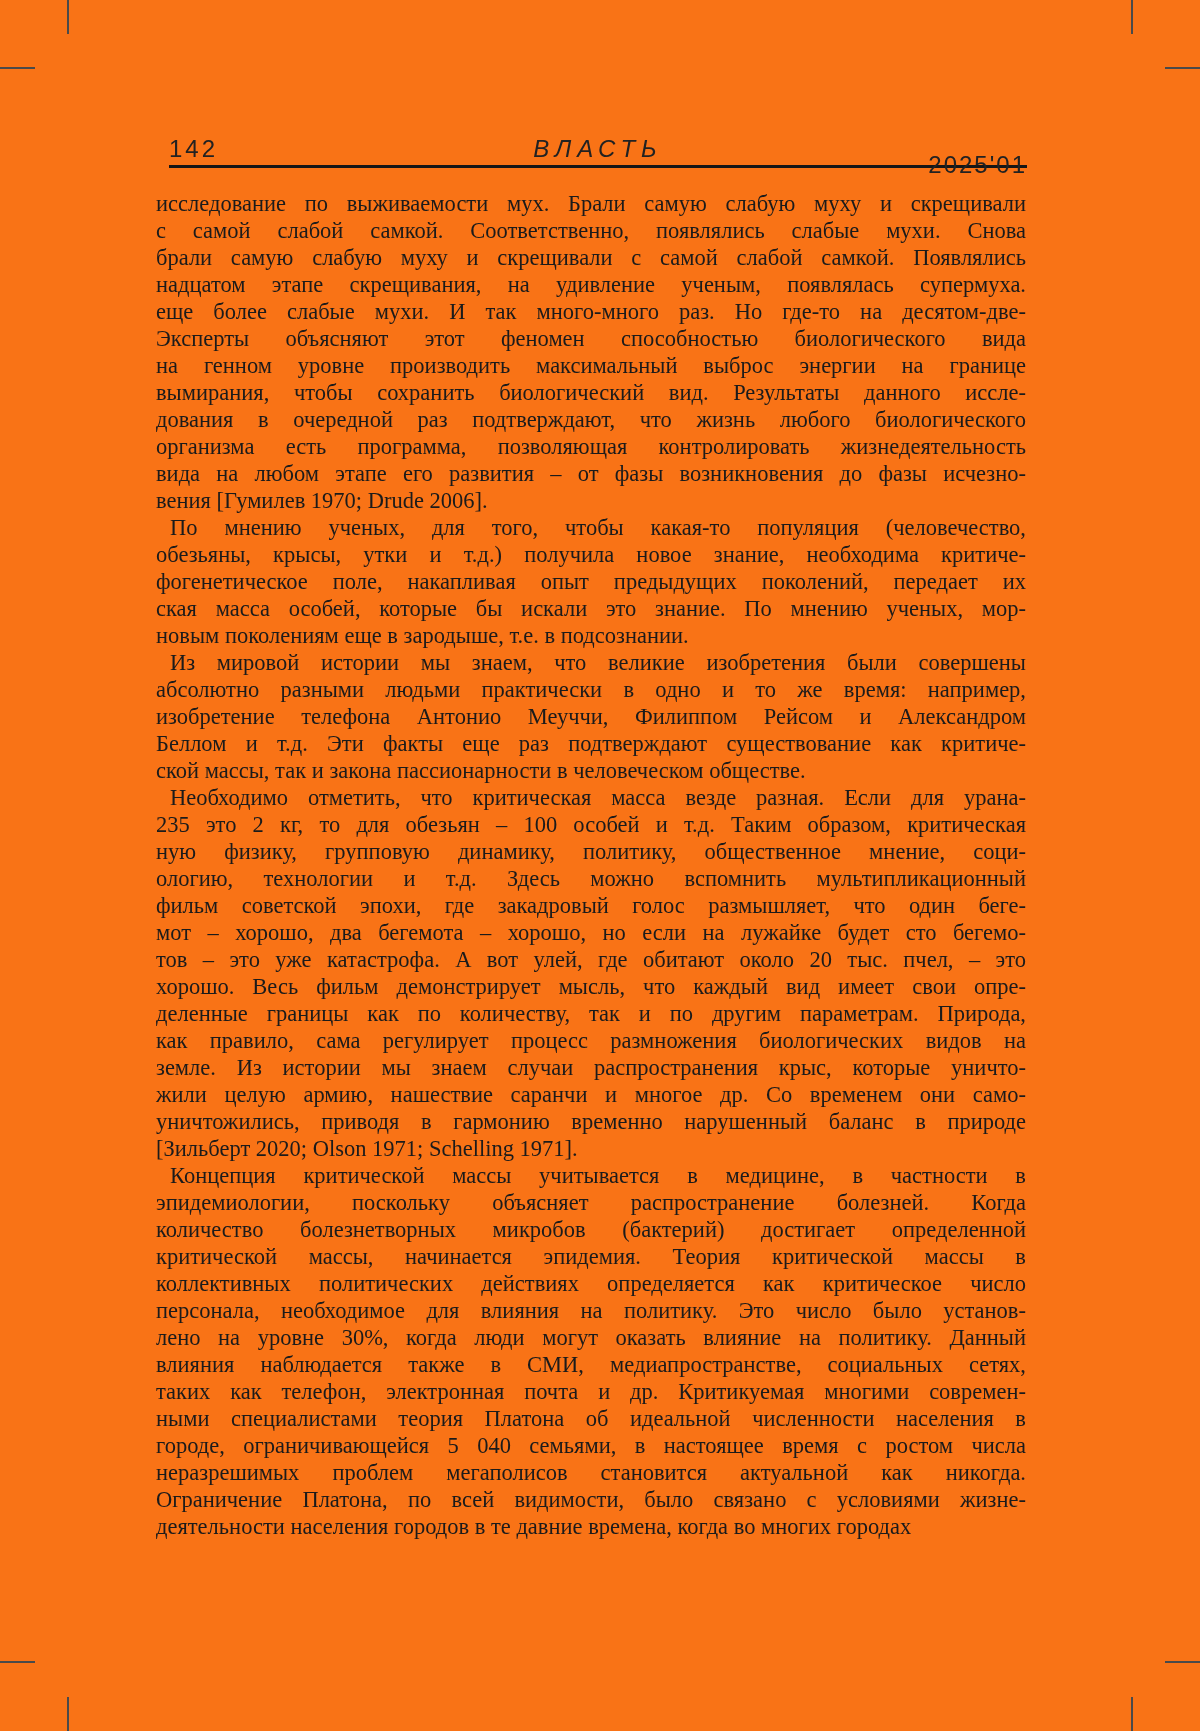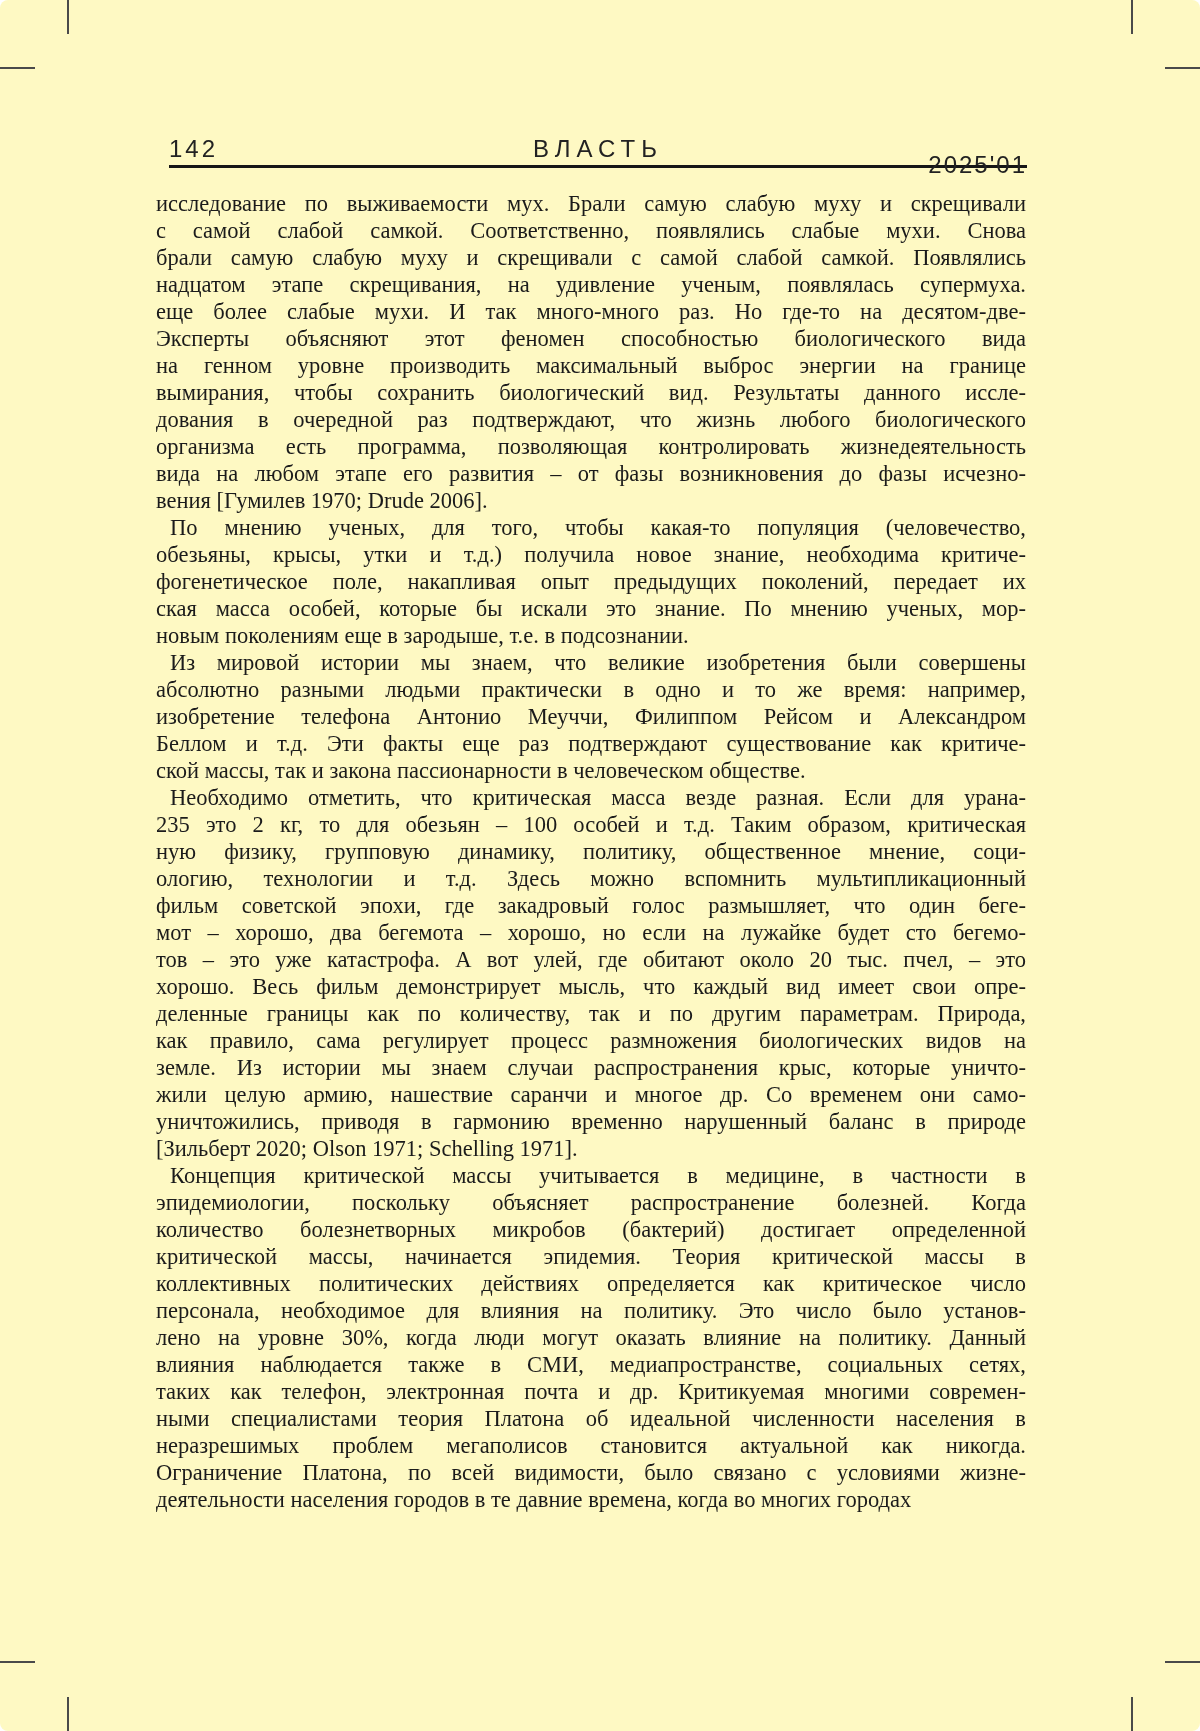--- a/index.html
+++ b/index.html
@@ -3,21 +3,21 @@
 <meta charset="utf-8">
 <style>
   html, body { margin: 0; padding: 0; }
   body {
     width: 1200px; height: 1731px;
     background: #ffffff;
     position: relative;
     font-family: "Liberation Serif", serif;
     overflow: hidden;
   }
-  .page { position: absolute; inset: 0; background: #fef9c3; border-radius: 8px; }
+  .page { position: absolute; inset: 0; background: #f97316; }
 
   
   .crop { position: absolute; background: #4a4a4a; }
   .crop.v { width: 2px; height: 34px; }
   .crop.h { width: 35px; height: 2px; }
   .crop.tl-v { left: 67px; top: 0; }
   .crop.tl-h { left: 0; top: 67px; }
   .crop.tr-v { left: 1131px; top: 0; }
   .crop.tr-h { right: 0; top: 67px; }
   .crop.bl-v { left: 67px; bottom: 0; }
@@ -34,21 +34,21 @@
   .header-row {
     position: relative;
     height: 26px;
     font-family: "Liberation Sans", sans-serif;
     font-size: 24px; line-height: 26px;
     color: #222;
   }
   .page-number { position: absolute; left: 0; top: 0; letter-spacing: 3px; }
   .journal-title {
     position: absolute; left: 0; right: 0; top: 0;
-    text-align: center; letter-spacing: 6px;
+    text-align: center; letter-spacing: 6px; font-style: italic;
   }
   .issue { position: absolute; right: 0; top: 16px; letter-spacing: 2px; }
   .header-rule {
     margin-top: 3px;
     height: 3px;
     background: #161616;
   }
 
   
   .body-text {
@@ -128,18 +128,19 @@
       <div class="line indent">Концепция критической массы учитывается в медицине, в частности в</div>
       <div class="line">эпидемиологии, поскольку объясняет распространение болезней. Когда</div>
       <div class="line">количество болезнетворных микробов (бактерий) достигает определенной</div>
       <div class="line">критической массы, начинается эпидемия. Теория критической массы в</div>
       <div class="line">коллективных политических действиях определяется как критическое число</div>
       <div class="line">персонала, необходимое для влияния на политику. Это число было установ-</div>
       <div class="line">лено на уровне 30%, когда люди могут оказать влияние на политику. Данный</div>
       <div class="line">влияния наблюдается также в СМИ, медиапространстве, социальных сетях,</div>
       <div class="line">таких как телефон, электронная почта и др. Критикуемая многими современ-</div>
       <div class="line">ными специалистами теория Платона об идеальной численности населения в</div>
+      <div class="line">городе, ограничивающейся 5 040 семьями, в настоящее время с ростом числа</div>
       <div class="line">неразрешимых проблем мегаполисов становится актуальной как никогда.</div>
       <div class="line">Ограничение Платона, по всей видимости, было связано с условиями жизне-</div>
       <div class="line last">деятельности населения городов в те давние времена, когда во многих городах</div>
     </div>
 
 </div>
 
 </body></html>

